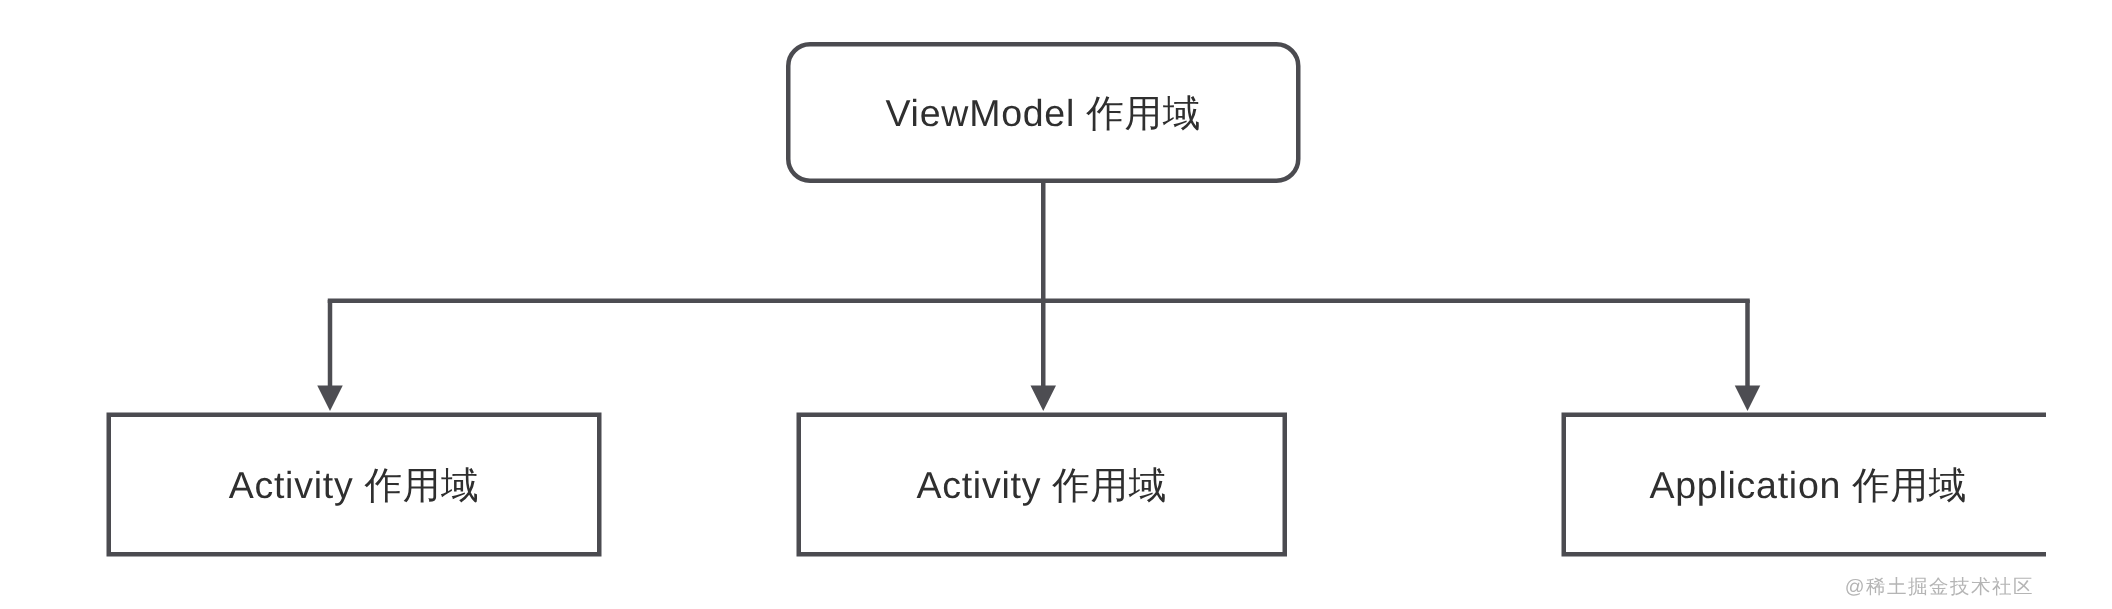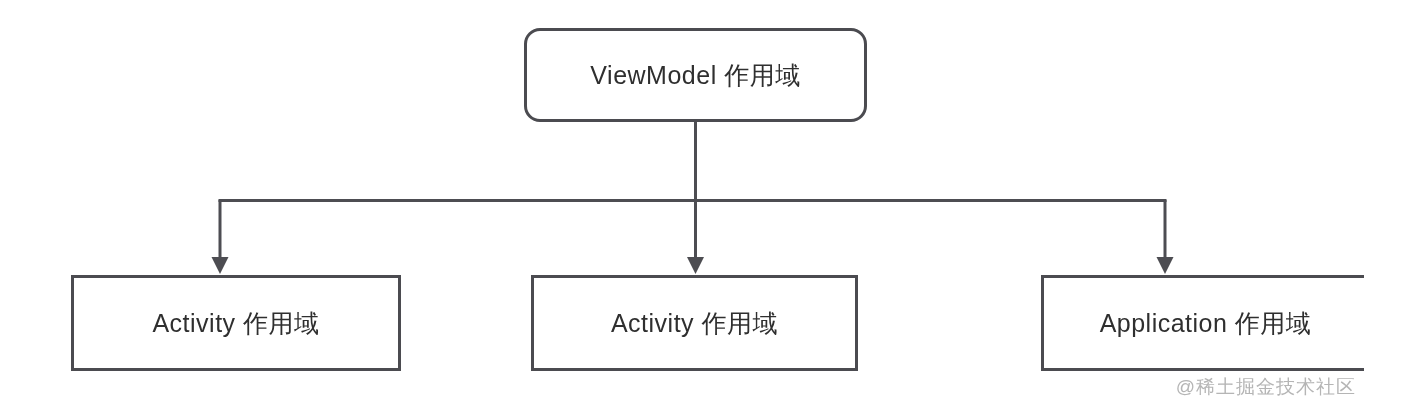--- a/index.html
+++ b/index.html
@@ -41,21 +41,21 @@
   }
   .node-root        { left: 524px; top: 28px;  width: 343px; height: 94px; }
   .node-activity    { left: 71px;  top: 275px; width: 330px; height: 96px; }
   .node-fragment    { left: 531px; top: 275px; width: 327px; height: 96px; }
   .node-application { left: 998px; top: 275px; width: 329px; height: 96px; margin-left: 43px; }
   .watermark {
     position: absolute;
     right: 8px;
     bottom: 6px;
     color: #b5b5b5;
-    font-size: 19px;
+    font-size: 13px;
     letter-spacing: 1px;
     white-space: nowrap;
   }
 </style>
 </head>
 <body>
 
 <div class="canvas">
 
   <svg class="connectors" viewBox="0 0 1408 406" xmlns="http://www.w3.org/2000/svg">

